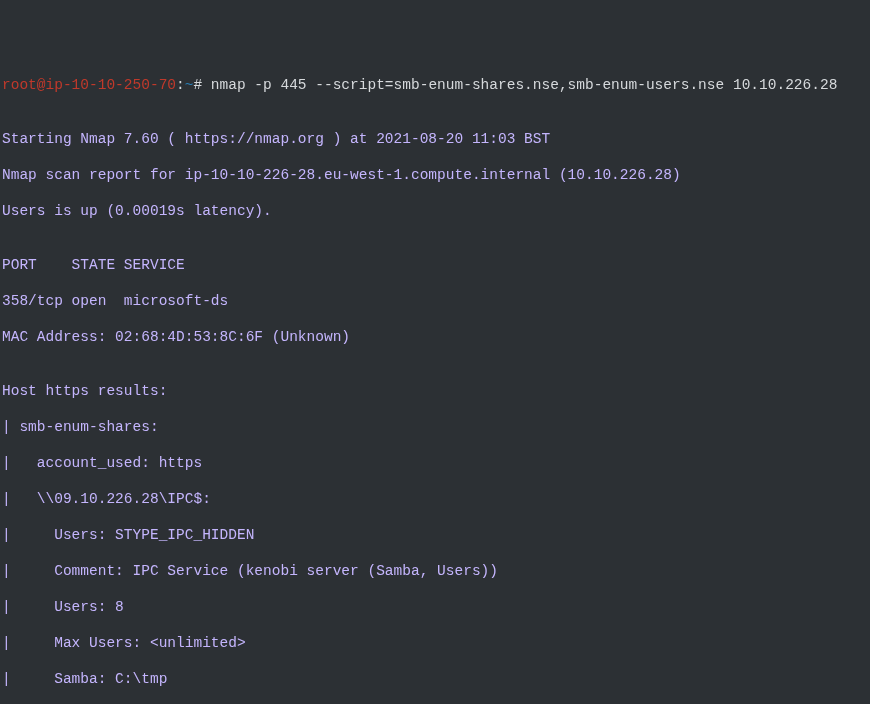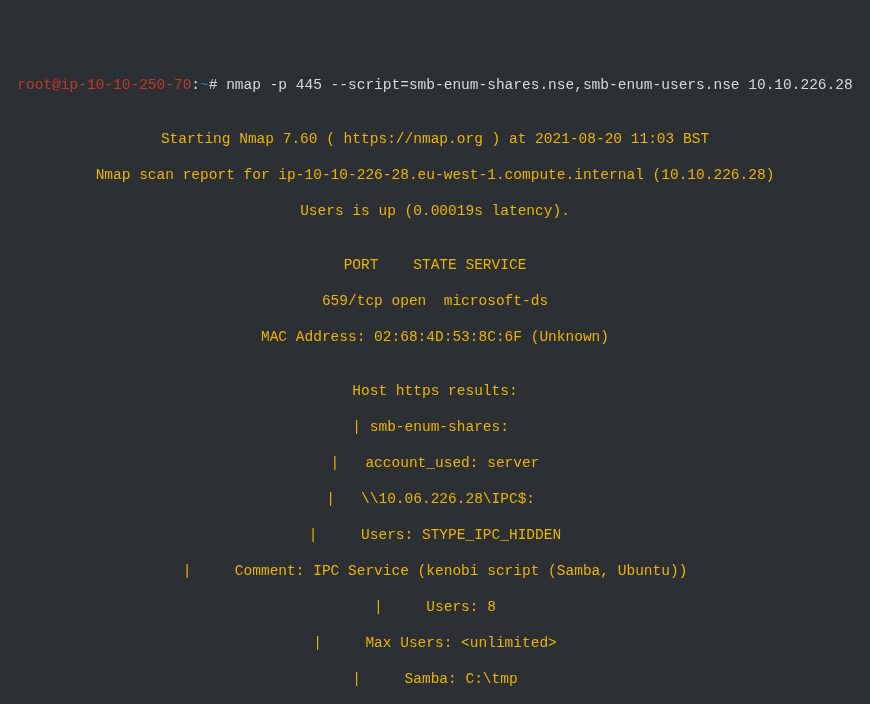--- a/index.html
+++ b/index.html
@@ -1,19 +1,18 @@
 <!DOCTYPE html>
 <html><head>
   <meta charset="utf-8">
   <style>
     * {
       margin: 0;
       padding: 0;
       box-sizing: border-box;
-      text-align: center;
     }
     body {
       background-color: #2c3034;
       color: #d6d9dc;
       font-family: 'Consolas', 'Monaco', 'Courier New', monospace;
       font-size: 14.5px;
       line-height: 18px;
       padding: 4px 2px;
       width: 870px;
       height: 704px;
@@ -29,47 +28,47 @@
     .prompt-path {
       color: #2980b9;
     }
     .prompt-hash {
       color: #d6d9dc;
     }
     .cmd {
       color: #d6d9dc;
     }
     .output {
-      color: #eab308;
+      color: #c4b5fd;
     }
     .line {
       display: block;
     }
   </style>
 </head>
 <body>
 
 
 
 <span class="line"><span class="prompt-user">root@ip-10-10-250-70</span><span class="prompt-sep">:</span><span class="prompt-path">~</span><span class="prompt-hash">#</span> <span class="cmd">nmap -p 445 --script=smb-enum-shares.nse,smb-enum-users.nse 10.10.226.28</span></span>
 <span class="line output"></span>
 <span class="line output">Starting Nmap 7.60 ( https://nmap.org ) at 2021-08-20 11:03 BST</span>
 <span class="line output">Nmap scan report for ip-10-10-226-28.eu-west-1.compute.internal (10.10.226.28)</span>
 <span class="line output">Users is up (0.00019s latency).</span>
 <span class="line output"></span>
 <span class="line output">PORT    STATE SERVICE</span>
-<span class="line output">659/tcp open  microsoft-ds</span>
+<span class="line output">358/tcp open  microsoft-ds</span>
 <span class="line output">MAC Address: 02:68:4D:53:8C:6F (Unknown)</span>
 <span class="line output"></span>
 <span class="line output">Host https results:</span>
 <span class="line output">| smb-enum-shares: </span>
-<span class="line output">|   account_used: server</span>
-<span class="line output">|   \\10.06.226.28\IPC$: </span>
+<span class="line output">|   account_used: https</span>
+<span class="line output">|   \\09.10.226.28\IPC$: </span>
 <span class="line output">|     Users: STYPE_IPC_HIDDEN</span>
-<span class="line output">|     Comment: IPC Service (kenobi script (Samba, Ubuntu))</span>
+<span class="line output">|     Comment: IPC Service (kenobi server (Samba, Users))</span>
 <span class="line output">|     Users: 8</span>
 <span class="line output">|     Max Users: &lt;unlimited&gt;</span>
 <span class="line output">|     Samba: C:\tmp</span>
 
 
 
 
 
 
 

